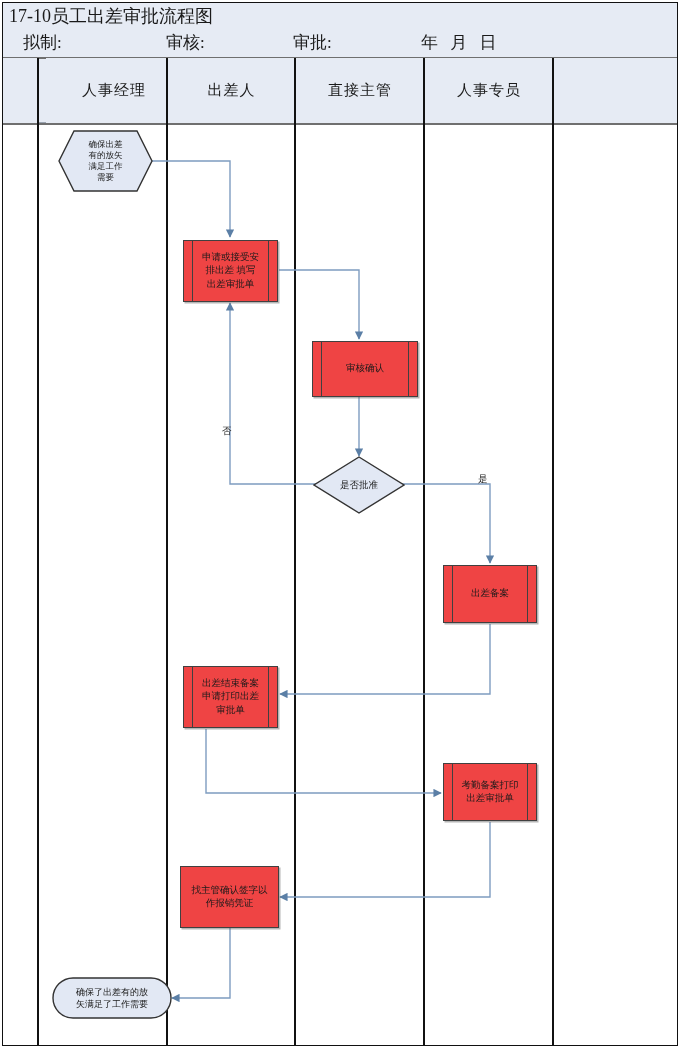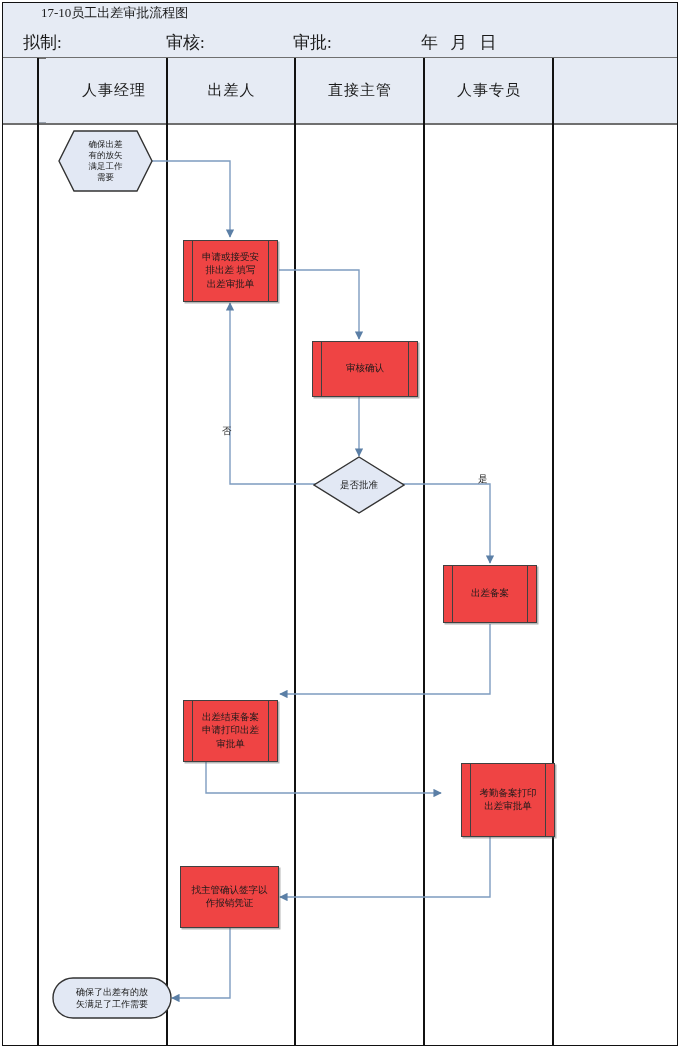--- a/index.html
+++ b/index.html
@@ -26,25 +26,24 @@
     width: 676px;
     height: 121px;
     background: #e6ebf4;
     border: 1px solid #9aa3b0;
     box-sizing: border-box;
   }
   .doc-title {
     position: absolute;
     left: 6px;
     top: 1px;
-    font-size: 13px;
+    font-size: 18px;
     color: #1a1a1a;
     white-space: nowrap;
     letter-spacing: 0px;
-    margin-left: 32px;
   }
   .meta-row {
     position: absolute;
     left: 0;
     top: 28px;
     width: 100%;
     height: 26px;
     padding-left: 11px;
   }
   .meta-item {
@@ -304,29 +303,29 @@
     </svg>
     <div class="dmd-label">是否批准</div>
   </div>
 
   <div class="shape proc" style="left:443px; top:565px; width:94px; height:58px;">
     <span class="bar-l"></span>
     <span class="bar-r"></span>
     <span class="shape-text">出差备案</span>
   </div>
 
-  <div class="shape proc" style="left:183px; top:666px; width:95px; height:62px;margin-top:34px;">
+  <div class="shape proc" style="left:183px; top:666px; width:95px; height:62px;">
     <span class="bar-l"></span>
     <span class="bar-r"></span>
     <span class="shape-text">出差结束备案
 申请打印出差
 审批单</span>
   </div>
 
-  <div class="shape proc" style="left:461px; top:763px; width:94px; height:74px;">
+  <div class="shape proc" style="left:443px; top:763px; width:94px; height:58px;">
     <span class="bar-l"></span>
     <span class="bar-r"></span>
     <span class="shape-text">考勤备案打印
 出差审批单</span>
   </div>
 
   <div class="shape rect" style="left:180px; top:866px; width:99px; height:62px;">
     <span class="shape-text">找主管确认签字以
 作报销凭证</span>
   </div>

